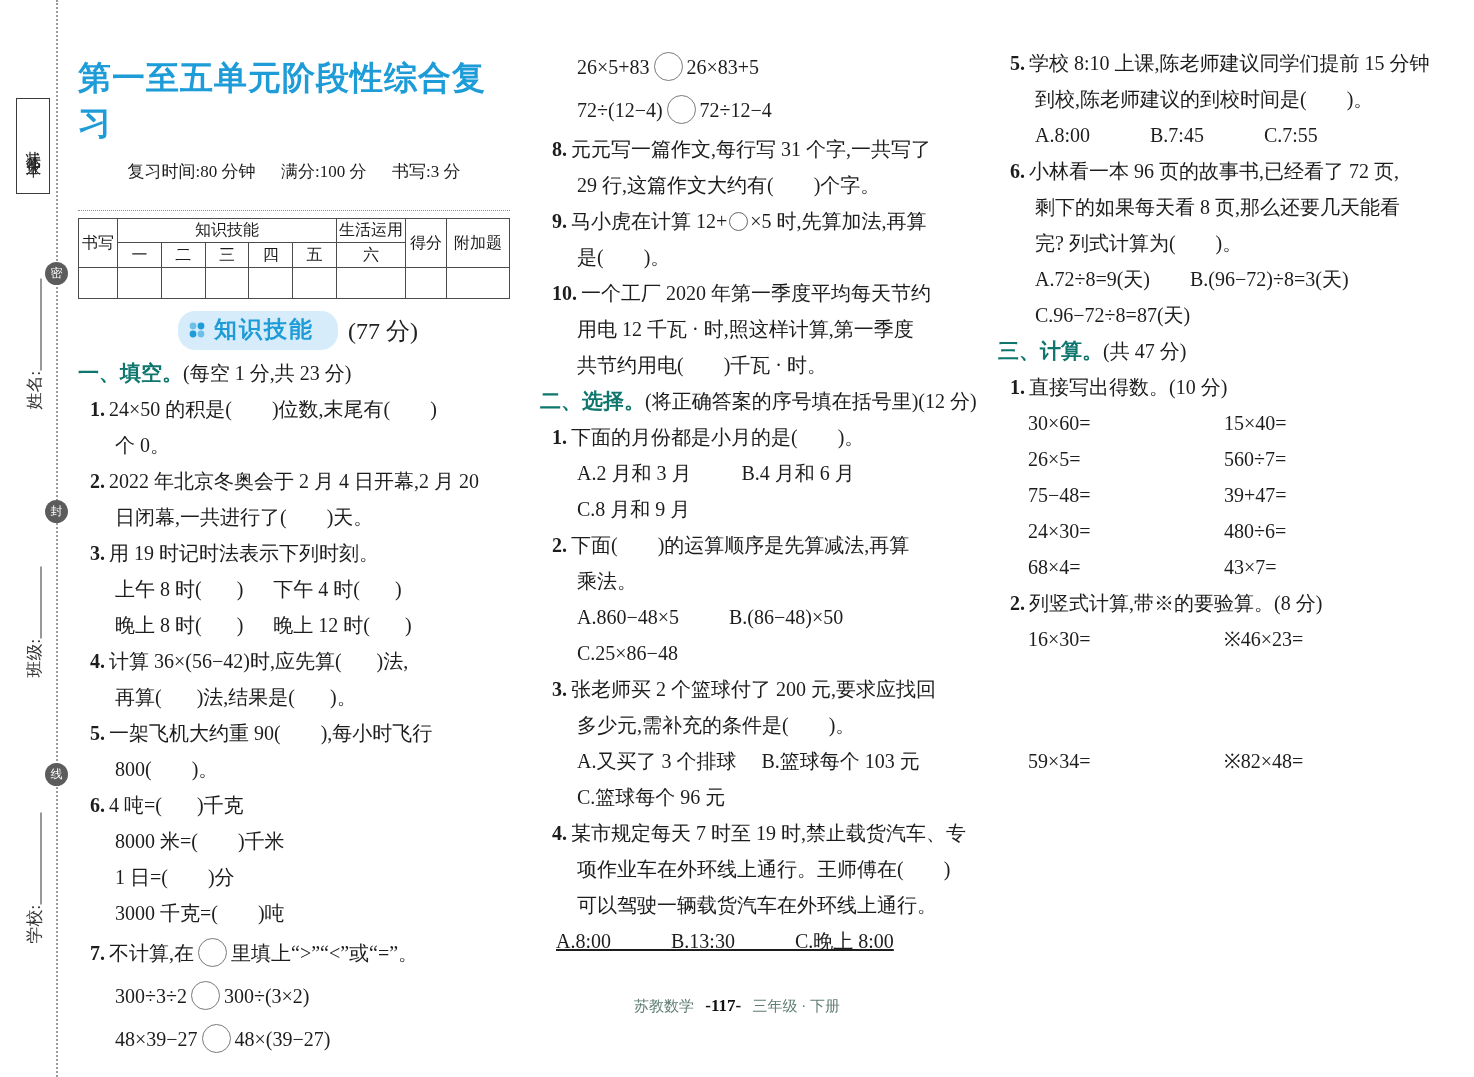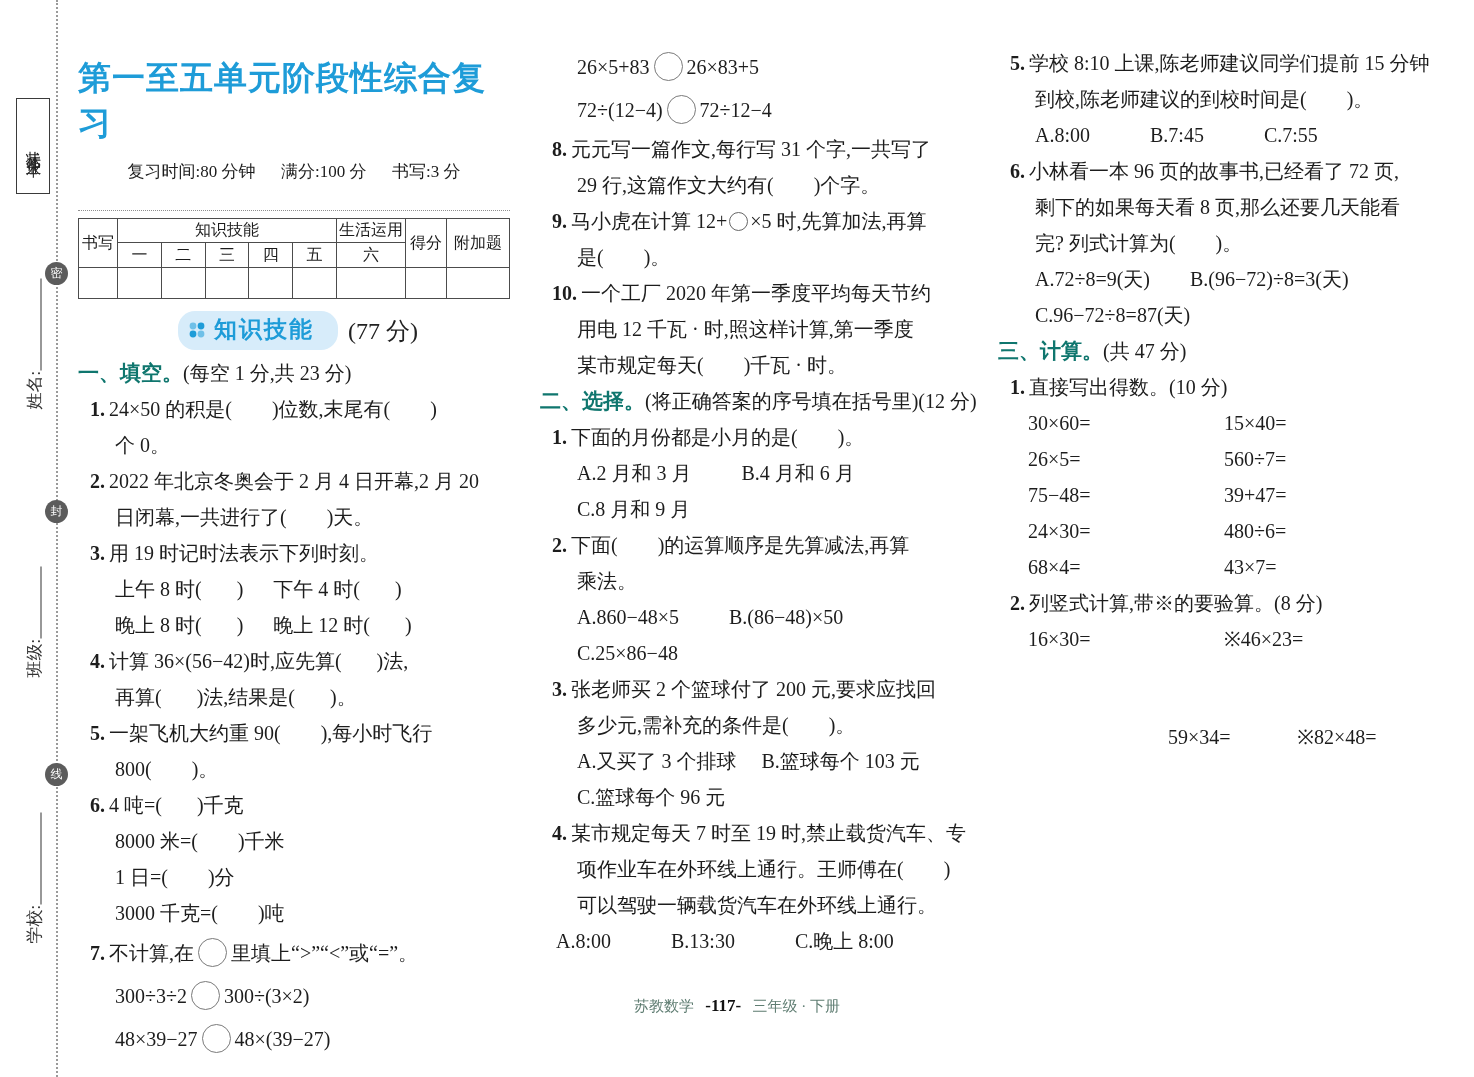--- a/index.html
+++ b/index.html
@@ -147,37 +147,37 @@
   <div class="col col2">
     <div class="lines">
         <div class="ln c">26×5+83<span class="circ-b"></span>26×83+5</div>
         <div class="ln c" style="margin-top: 12px;">72÷(12−4)<span class="circ-b"></span>72÷12−4</div>
         <div class="ln q"><span class="qnum">8.</span><span>元元写一篇作文,每行写 31 个字,一共写了</span></div>
         <div class="ln c">29 行,这篇作文大约有(        )个字。</div>
         <div class="ln q"><span class="qnum">9.</span><span>马小虎在计算 12+<span class="circ-s"></span>×5 时,先算加法,再算</span></div>
         <div class="ln c">是(        )。</div>
         <div class="ln q"><span class="qnum">10.</span><span>一个工厂 2020 年第一季度平均每天节约</span></div>
         <div class="ln c">用电 12 千瓦 · 时,照这样计算,第一季度</div>
-        <div class="ln c">某市规定每天(        )千瓦 · 时。</div>
+        <div class="ln c">共节约用电(        )千瓦 · 时。</div>
         <div class="ln sec"><span class="blue">二、选择。</span><span>(将正确答案的序号填在括号里)(12 分)</span></div>
         <div class="ln q"><span class="qnum">1.</span><span>下面的月份都是小月的是(        )。</span></div>
         <div class="ln c">A.2 月和 3 月          B.4 月和 6 月</div>
         <div class="ln c">C.8 月和 9 月</div>
         <div class="ln q"><span class="qnum">2.</span><span>下面(        )的运算顺序是先算减法,再算</span></div>
         <div class="ln c">乘法。</div>
         <div class="ln c">A.860−48×5          B.(86−48)×50</div>
         <div class="ln c">C.25×86−48</div>
         <div class="ln q"><span class="qnum">3.</span><span>张老师买 2 个篮球付了 200 元,要求应找回</span></div>
         <div class="ln c">多少元,需补充的条件是(        )。</div>
         <div class="ln c">A.又买了 3 个排球     B.篮球每个 103 元</div>
         <div class="ln c">C.篮球每个 96 元</div>
         <div class="ln q"><span class="qnum">4.</span><span>某市规定每天 7 时至 19 时,禁止载货汽车、专</span></div>
         <div class="ln c">项作业车在外环线上通行。王师傅在(        )</div>
         <div class="ln c">可以驾驶一辆载货汽车在外环线上通行。</div>
-        <div class="ln c" style="padding-left: 16px;">A.8:00            B.13:30            C.晚上 8:00</div>
+        <div class="ln c" style="padding-left: 16px; text-decoration: underline;">A.8:00            B.13:30            C.晚上 8:00</div>
       </div>
   </div>
 
   <div class="col col3">
     <div class="lines">
         <div class="ln q"><span class="qnum">5.</span><span>学校 8:10 上课,陈老师建议同学们提前 15 分钟</span></div>
         <div class="ln c">到校,陈老师建议的到校时间是(        )。</div>
         <div class="ln c">A.8:00            B.7:45            C.7:55</div>
         <div class="ln q"><span class="qnum">6.</span><span>小林看一本 96 页的故事书,已经看了 72 页,</span></div>
         <div class="ln c">剩下的如果每天看 8 页,那么还要几天能看</div>
@@ -186,19 +186,19 @@
         <div class="ln c">C.96−72÷8=87(天)</div>
         <div class="ln sec"><span class="blue">三、计算。</span><span>(共 47 分)</span></div>
         <div class="ln q"><span class="qnum">1.</span><span>直接写出得数。(10 分)</span></div>
         <div class="ln calc"><span class="l">30×60=</span><span>15×40=</span></div>
         <div class="ln calc"><span class="l">26×5=</span><span>560÷7=</span></div>
         <div class="ln calc"><span class="l">75−48=</span><span>39+47=</span></div>
         <div class="ln calc"><span class="l">24×30=</span><span>480÷6=</span></div>
         <div class="ln calc"><span class="l">68×4=</span><span>43×7=</span></div>
         <div class="ln q"><span class="qnum">2.</span><span>列竖式计算,带※的要验算。(8 分)</span></div>
         <div class="ln calc"><span class="l">16×30=</span><span>※46×23=</span></div>
-        <div class="ln calc" style="margin-top: 76px; text-align: center;"><span class="l">59×34=</span><span>※82×48=</span></div>
+        <div class="ln calc" style="margin-top: 100px;"><span class="l">59×34=</span><span>※82×48=</span></div>
       </div>
   </div>
 
   <div class="footer"><span>苏教数学</span><span>   </span><span class="pg">-117-</span><span>   </span><span>三年级 · 下册</span></div>
 
 </div>
 
 </body></html>

